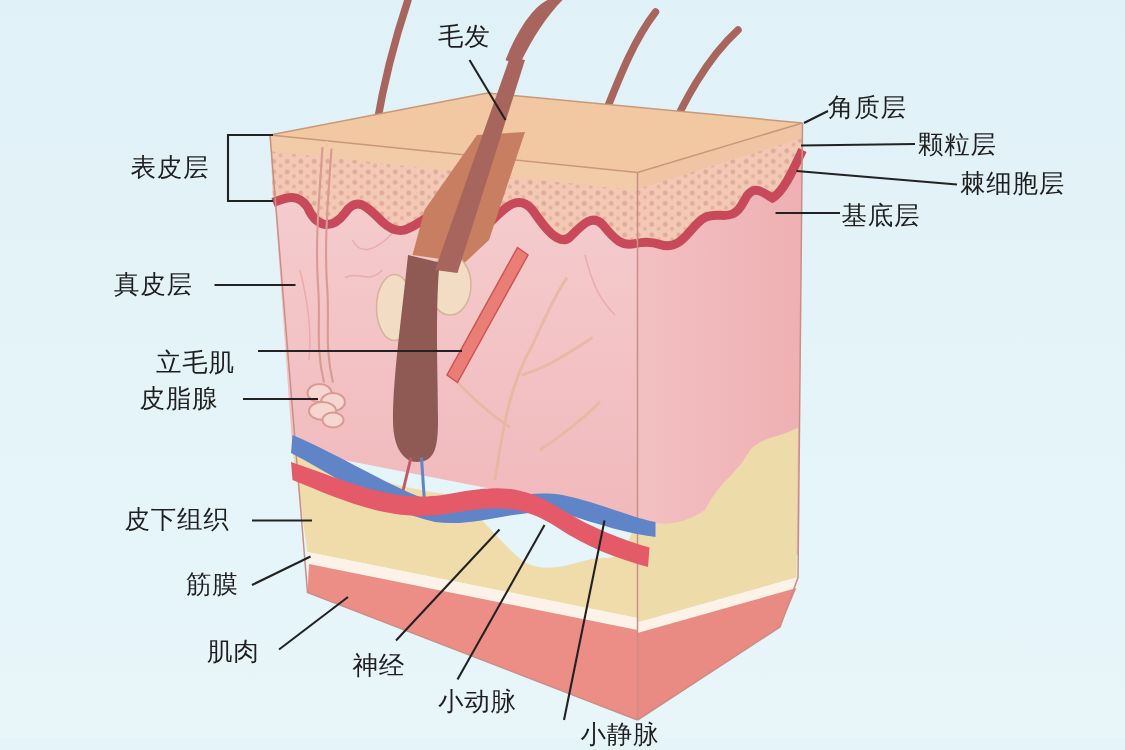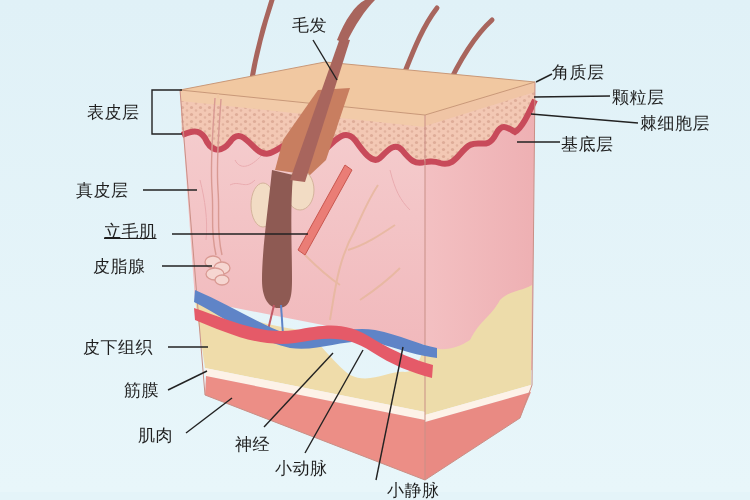--- a/index.html
+++ b/index.html
@@ -138,21 +138,21 @@
     </g>
   </svg>
 
   <span class="lbl" style="left:292px;top:15px;">毛发</span>
   <span class="lbl" style="left:87px;top:102px;">表皮层</span>
   <span class="lbl" style="left:552px;top:62px;text-align:center;">角质层</span>
   <span class="lbl" style="left:612px;top:87px;">颗粒层</span>
   <span class="lbl" style="left:640px;top:113px;">棘细胞层</span>
   <span class="lbl" style="left:561px;top:134px;">基底层</span>
   <span class="lbl" style="left:76px;top:180px;">真皮层</span>
-  <span class="lbl" style="left:104px;top:221px;text-decoration:underline;">立毛肌</span>
+  <span class="lbl" style="left:104px;top:232px;">立毛肌</span>
   <span class="lbl" style="left:93px;top:256px;">皮脂腺</span>
   <span class="lbl" style="left:83px;top:337px;">皮下组织</span>
   <span class="lbl" style="left:124px;top:380px;">筋膜</span>
   <span class="lbl" style="left:138px;top:425px;text-align:center;">肌肉</span>
   <span class="lbl" style="left:235px;top:434px;">神经</span>
-  <span class="lbl" style="left:275px;top:458px;">小动脉</span>
+  <span class="lbl" style="left:292px;top:458px;">小动脉</span>
   <span class="lbl" style="left:343px;top:480px;margin-left:44px;">小静脉</span>
 </div>
 
 </body></html>

